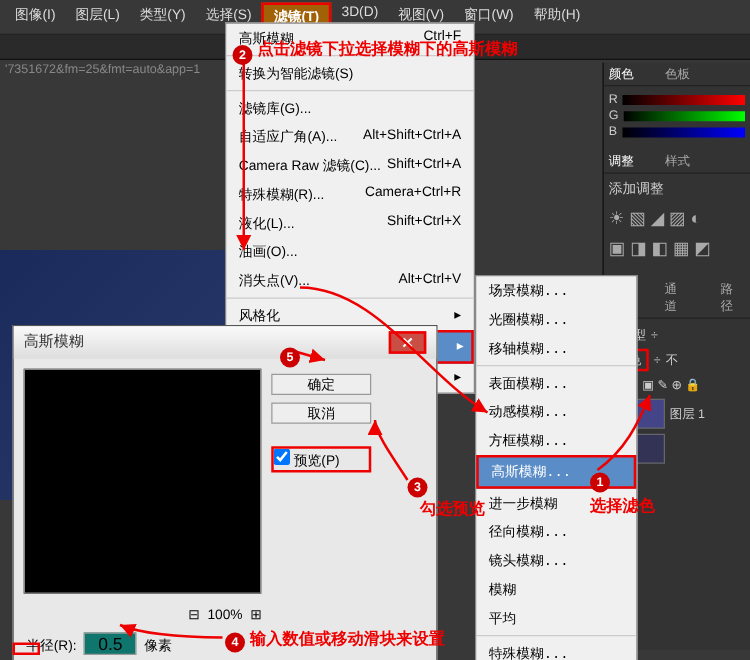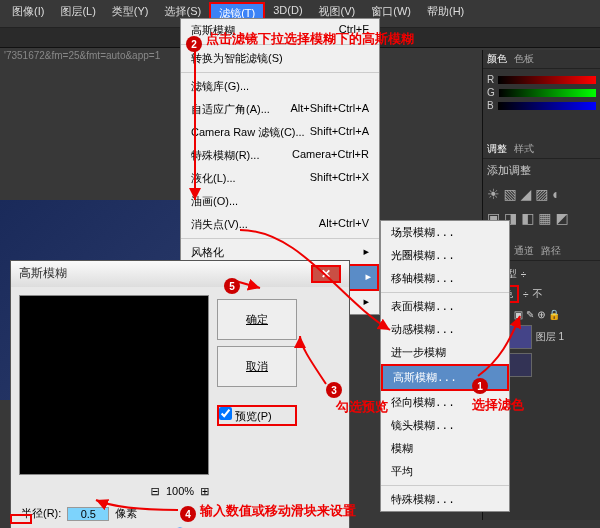--- a/index.html
+++ b/index.html
@@ -1,44 +1,44 @@
 <!DOCTYPE html>
 <html><head>
 <meta charset="utf-8">
 <style>
 * { margin: 0; padding: 0; box-sizing: border-box; font-family: "Microsoft YaHei", sans-serif; }
 body { background: #383838; color: #ccc; font-size: 11px; width: 600px; height: 528px; overflow: hidden; position: relative; }
 .menubar { background: #383838; display: flex; padding: 2px 4px; border-bottom: 1px solid #222; }
 .menubar span { padding: 2px 8px; color: #ddd; cursor: default; }
-.menubar .open { background: #3b82f6; color: #fff; }
+.menubar .open { background: #a16207; color: #fff; font-weight: bold; }
 .toolbar { background: #2a2a2a; height: 20px; border-bottom: 1px solid #111; }
 .url-text { font-size: 10px; color: #888; padding: 2px 4px; }
 .dropdown { position: absolute; left: 180px; top: 18px; width: 200px; background: #f0f0f0; border: 1px solid #888; color: #000; font-size: 11px; z-index: 10; }
 .dropdown .item { padding: 4px 10px; display: flex; justify-content: space-between; }
 .dropdown .sep { height: 1px; background: #ccc; margin: 2px 0; }
 .dropdown .sub { background: #5a8cc7; color: #fff; position: relative; }
 .dropdown .arrow::after { content: "▸"; position: absolute; right: 6px; }
 .submenu { position: absolute; left: 380px; top: 220px; width: 130px; background: #f0f0f0; border: 1px solid #888; color: #000; font-size: 11px; z-index: 10; }
 .submenu .item { padding: 4px 10px; position: relative; font-family: Liberation Mono, monospace; }
 .submenu .hl { background: #5a8cc7; color: #fff; }
 .submenu .sep { height: 1px; background: #ccc; margin: 2px 0; }
 .redbox { border: 2px solid #e00; }
 .dialog { position: absolute; left: 10px; top: 260px; width: 340px; background: #e8e8e8; border: 1px solid #555; z-index: 20; }
 .dialog .title { background: linear-gradient(#fafafa,#ddd); padding: 4px 8px; color: #333; font-size: 12px; display: flex; justify-content: space-between; }
 .dialog .close { background: #c94f44; color: #fff; padding: 0 8px; font-weight: bold; }
 .dialog .body { display: flex; padding: 8px; gap: 8px; }
 .dialog .preview { width: 190px; height: 180px; background: #000; border: 1px solid #888; position: relative; }
 .dialog .btns { display: flex; flex-direction: column; gap: 6px; width: 80px; padding-top: 4px; }
-.dialog button { background: #eee; border: 1px solid #999; padding: 12px 0; color: #000; font-size: 11px; text-decoration: underline; }
+.dialog button { background: #eee; border: 1px solid #999; padding: 0 0; color: #000; font-size: 11px; }
 .dialog .chk { margin-top: 12px; font-size: 11px; color: #000; }
 .dialog .zoom { text-align: center; padding: 2px; color: #000; font-size: 11px; }
 .dialog .radius { padding: 6px 10px; color: #000; display: flex; align-items: flex-end; gap: 6px; }
-.dialog input[type=text] { width: 42px; font-size: 11px; text-align: center; border: 1px solid #999; background: #7dd3fc; }
+.dialog input[type=text] { width: 42px; font-size: 14px; text-align: center; border: 1px solid #999; background: #0f766e; }
 .right-panel { position: absolute; right: 0; top: 50px; width: 118px; height: 470px; background: #333; border-left: 1px solid #111; }
-.rp-title { display: flex; font-size: 10px; padding: 2px 4px; color: #aaa; gap: 7px; border-bottom: 1px solid #222; }
+.rp-title { display: flex; font-size: 10px; padding: 2px 4px; color: #aaa; gap: 25px; border-bottom: 1px solid #222; }
 .rp-title .active { color: #fff; }
 .rp-body { padding: 4px; }
 .color-row { display: flex; gap: 4px; align-items: center; padding: 1px 0; font-size: 10px; }
 .grad { flex: 1; height: 8px; }
 .gR { background: linear-gradient(90deg,#000,#f00); }
 .gG { background: linear-gradient(90deg,#000,#0f0); }
 .gB { background: linear-gradient(90deg,#000,#00f); }
 .adjrow { padding: 4px; }
 .icons { display: flex; gap: 6px; padding: 4px; font-size: 14px; color: #aaa; }
 .layers { padding: 4px; }
@@ -119,22 +119,23 @@
     </div>
 </div>
 
 <div class="submenu">
   <div class="item">场景模糊...</div>
   <div class="item">光圈模糊...</div>
   <div class="item">移轴模糊...</div>
   <div class="sep"></div>
   <div class="item">表面模糊...</div>
   <div class="item">动感模糊...</div>
+  <div class="item">方框模糊...</div>
+  <div class="item hl redbox">高斯模糊...</div>
   <div class="item">进一步模糊</div>
-  <div class="item hl redbox">高斯模糊...</div>
   <div class="item">径向模糊...</div>
   <div class="item">镜头模糊...</div>
   <div class="item">模糊</div>
   <div class="item">平均</div>
   <div class="sep"></div>
   <div class="item">特殊模糊...</div>
 
 </div>
 
 <div class="dialog">
@@ -175,21 +176,21 @@
       </div>
     <div class="color-row">
         <span>G</span>
         <div class="grad gG"></div>
       </div>
     <div class="color-row">
         <span>B</span>
         <div class="grad gB"></div>
       </div>
   </div>
-  <div class="rp-title" style="margin-top:24px">
+  <div class="rp-title" style="margin-top:4px">
       <span class="active">调整</span>
       <span>样式</span>
     </div>
   <div class="adjrow">添加调整</div>
   <div class="icons">☀ ▧ ◢ ▨ ◐</div>
   <div class="icons">▣ ◨ ◧ ▦ ◩</div>
   <div class="rp-title" style="margin-top:12px">
       <span class="active">图层</span>
       <span>通道</span>
       <span>路径</span>

